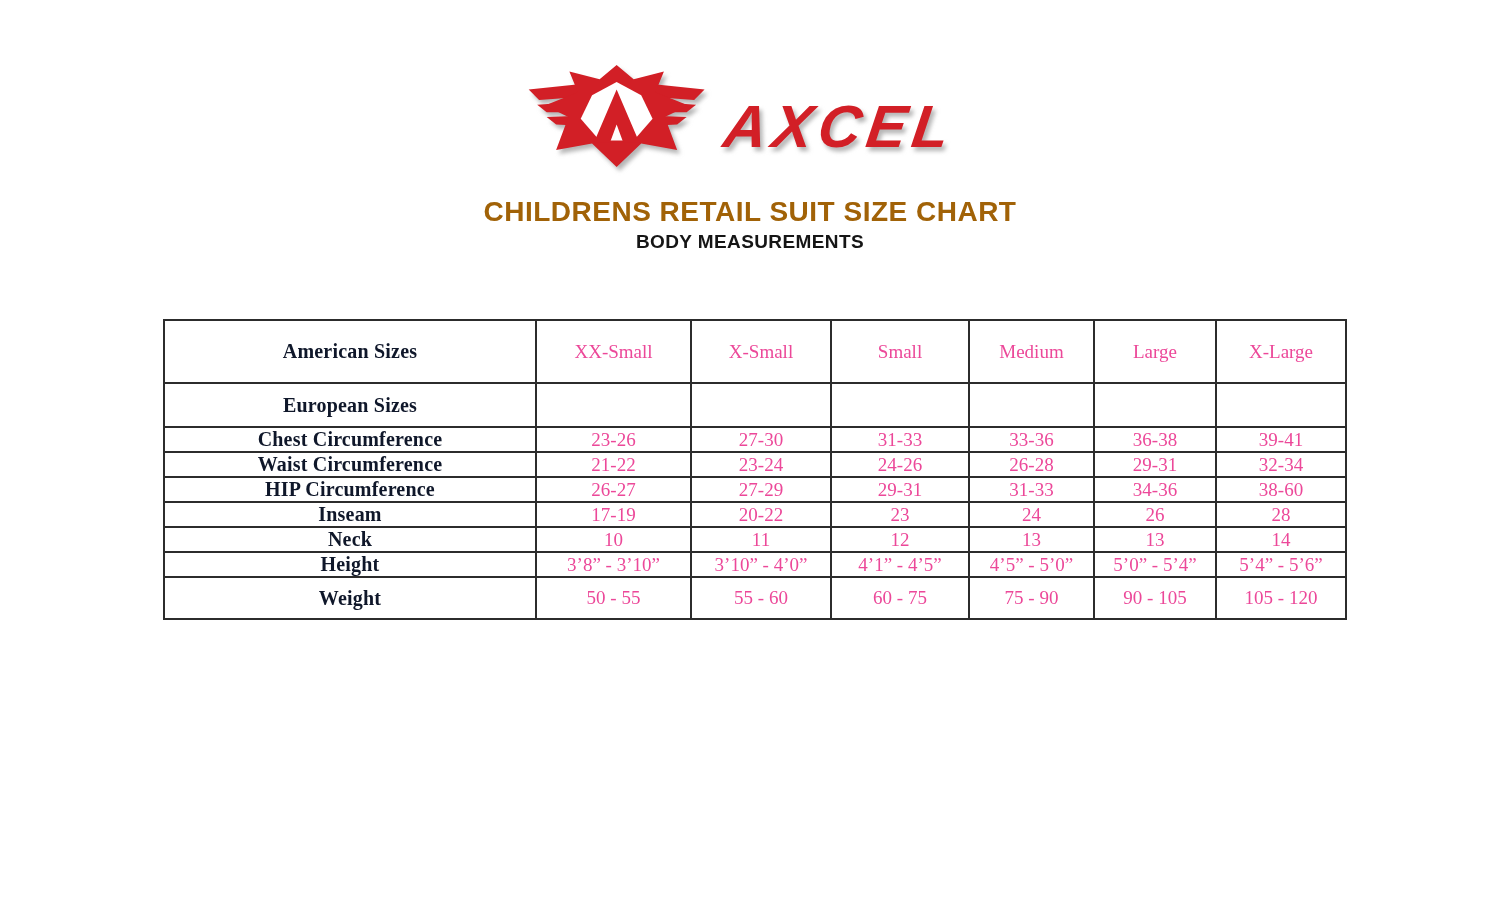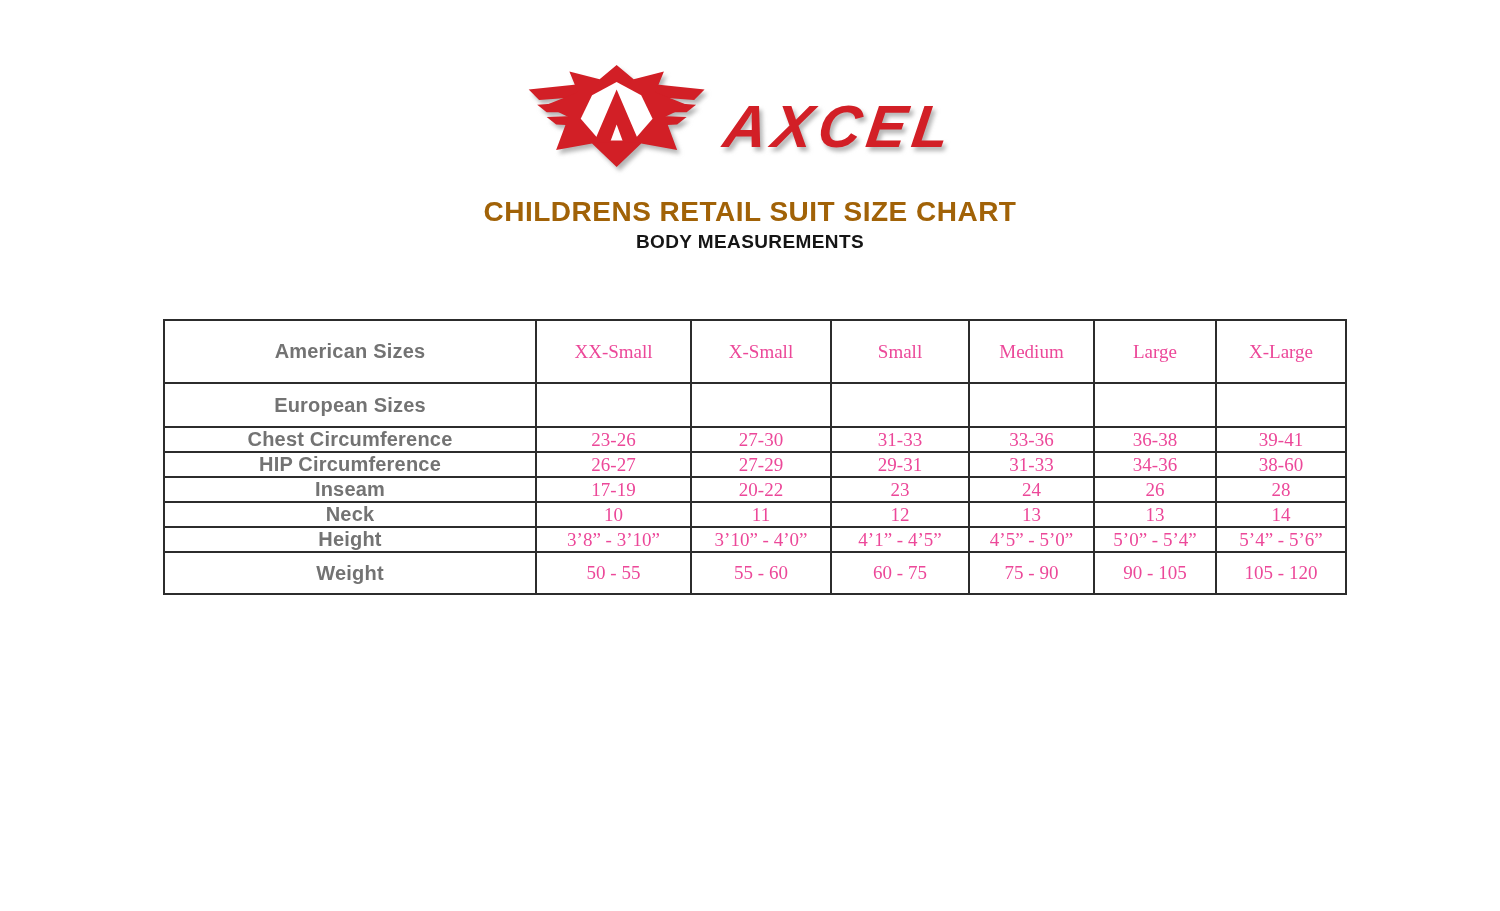--- a/index.html
+++ b/index.html
@@ -40,23 +40,23 @@
   table.size-chart th,
   table.size-chart td{
     border:2px solid #2c2c2c;
     text-align:center;
     vertical-align:middle;
     padding:0;
     overflow:hidden;
     white-space:nowrap;
   }
   .lbl{
-    font-family:Liberation Sans, sans-serif;
+    font-family:Liberation Serif, serif;
     font-size:20px;font-weight:bold;letter-spacing:0.2px;
-    color:#737373;
+    color:#0f172a;
   }
   .val{
     font-family:"Liberation Serif", serif;
     font-size:19px;font-weight:normal;
     color:#ec4899;
   }
   tr.r-head{height:63px;}
   tr.r-euro{height:44px;}
   tr.r-data{height:24px;margin-top:47px;}
   tr.r-last{height:42px;margin-left:16px;}
@@ -125,20 +125,29 @@
     <tr class="r-data">
       <td class="lbl">Chest Circumference</td>
       <td class="val">23-26</td>
       <td class="val">27-30</td>
       <td class="val">31-33</td>
       <td class="val">33-36</td>
       <td class="val">36-38</td>
       <td class="val">39-41</td>
     </tr>
     <tr class="r-data">
+      <td class="lbl">Waist Circumference</td>
+      <td class="val">21-22</td>
+      <td class="val">23-24</td>
+      <td class="val">24-26</td>
+      <td class="val">26-28</td>
+      <td class="val">29-31</td>
+      <td class="val">32-34</td>
+    </tr>
+    <tr class="r-data">
       <td class="lbl">HIP Circumference</td>
       <td class="val">26-27</td>
       <td class="val">27-29</td>
       <td class="val">29-31</td>
       <td class="val">31-33</td>
       <td class="val">34-36</td>
       <td class="val">38-60</td>
     </tr>
     <tr class="r-data">
       <td class="lbl">Inseam</td>

